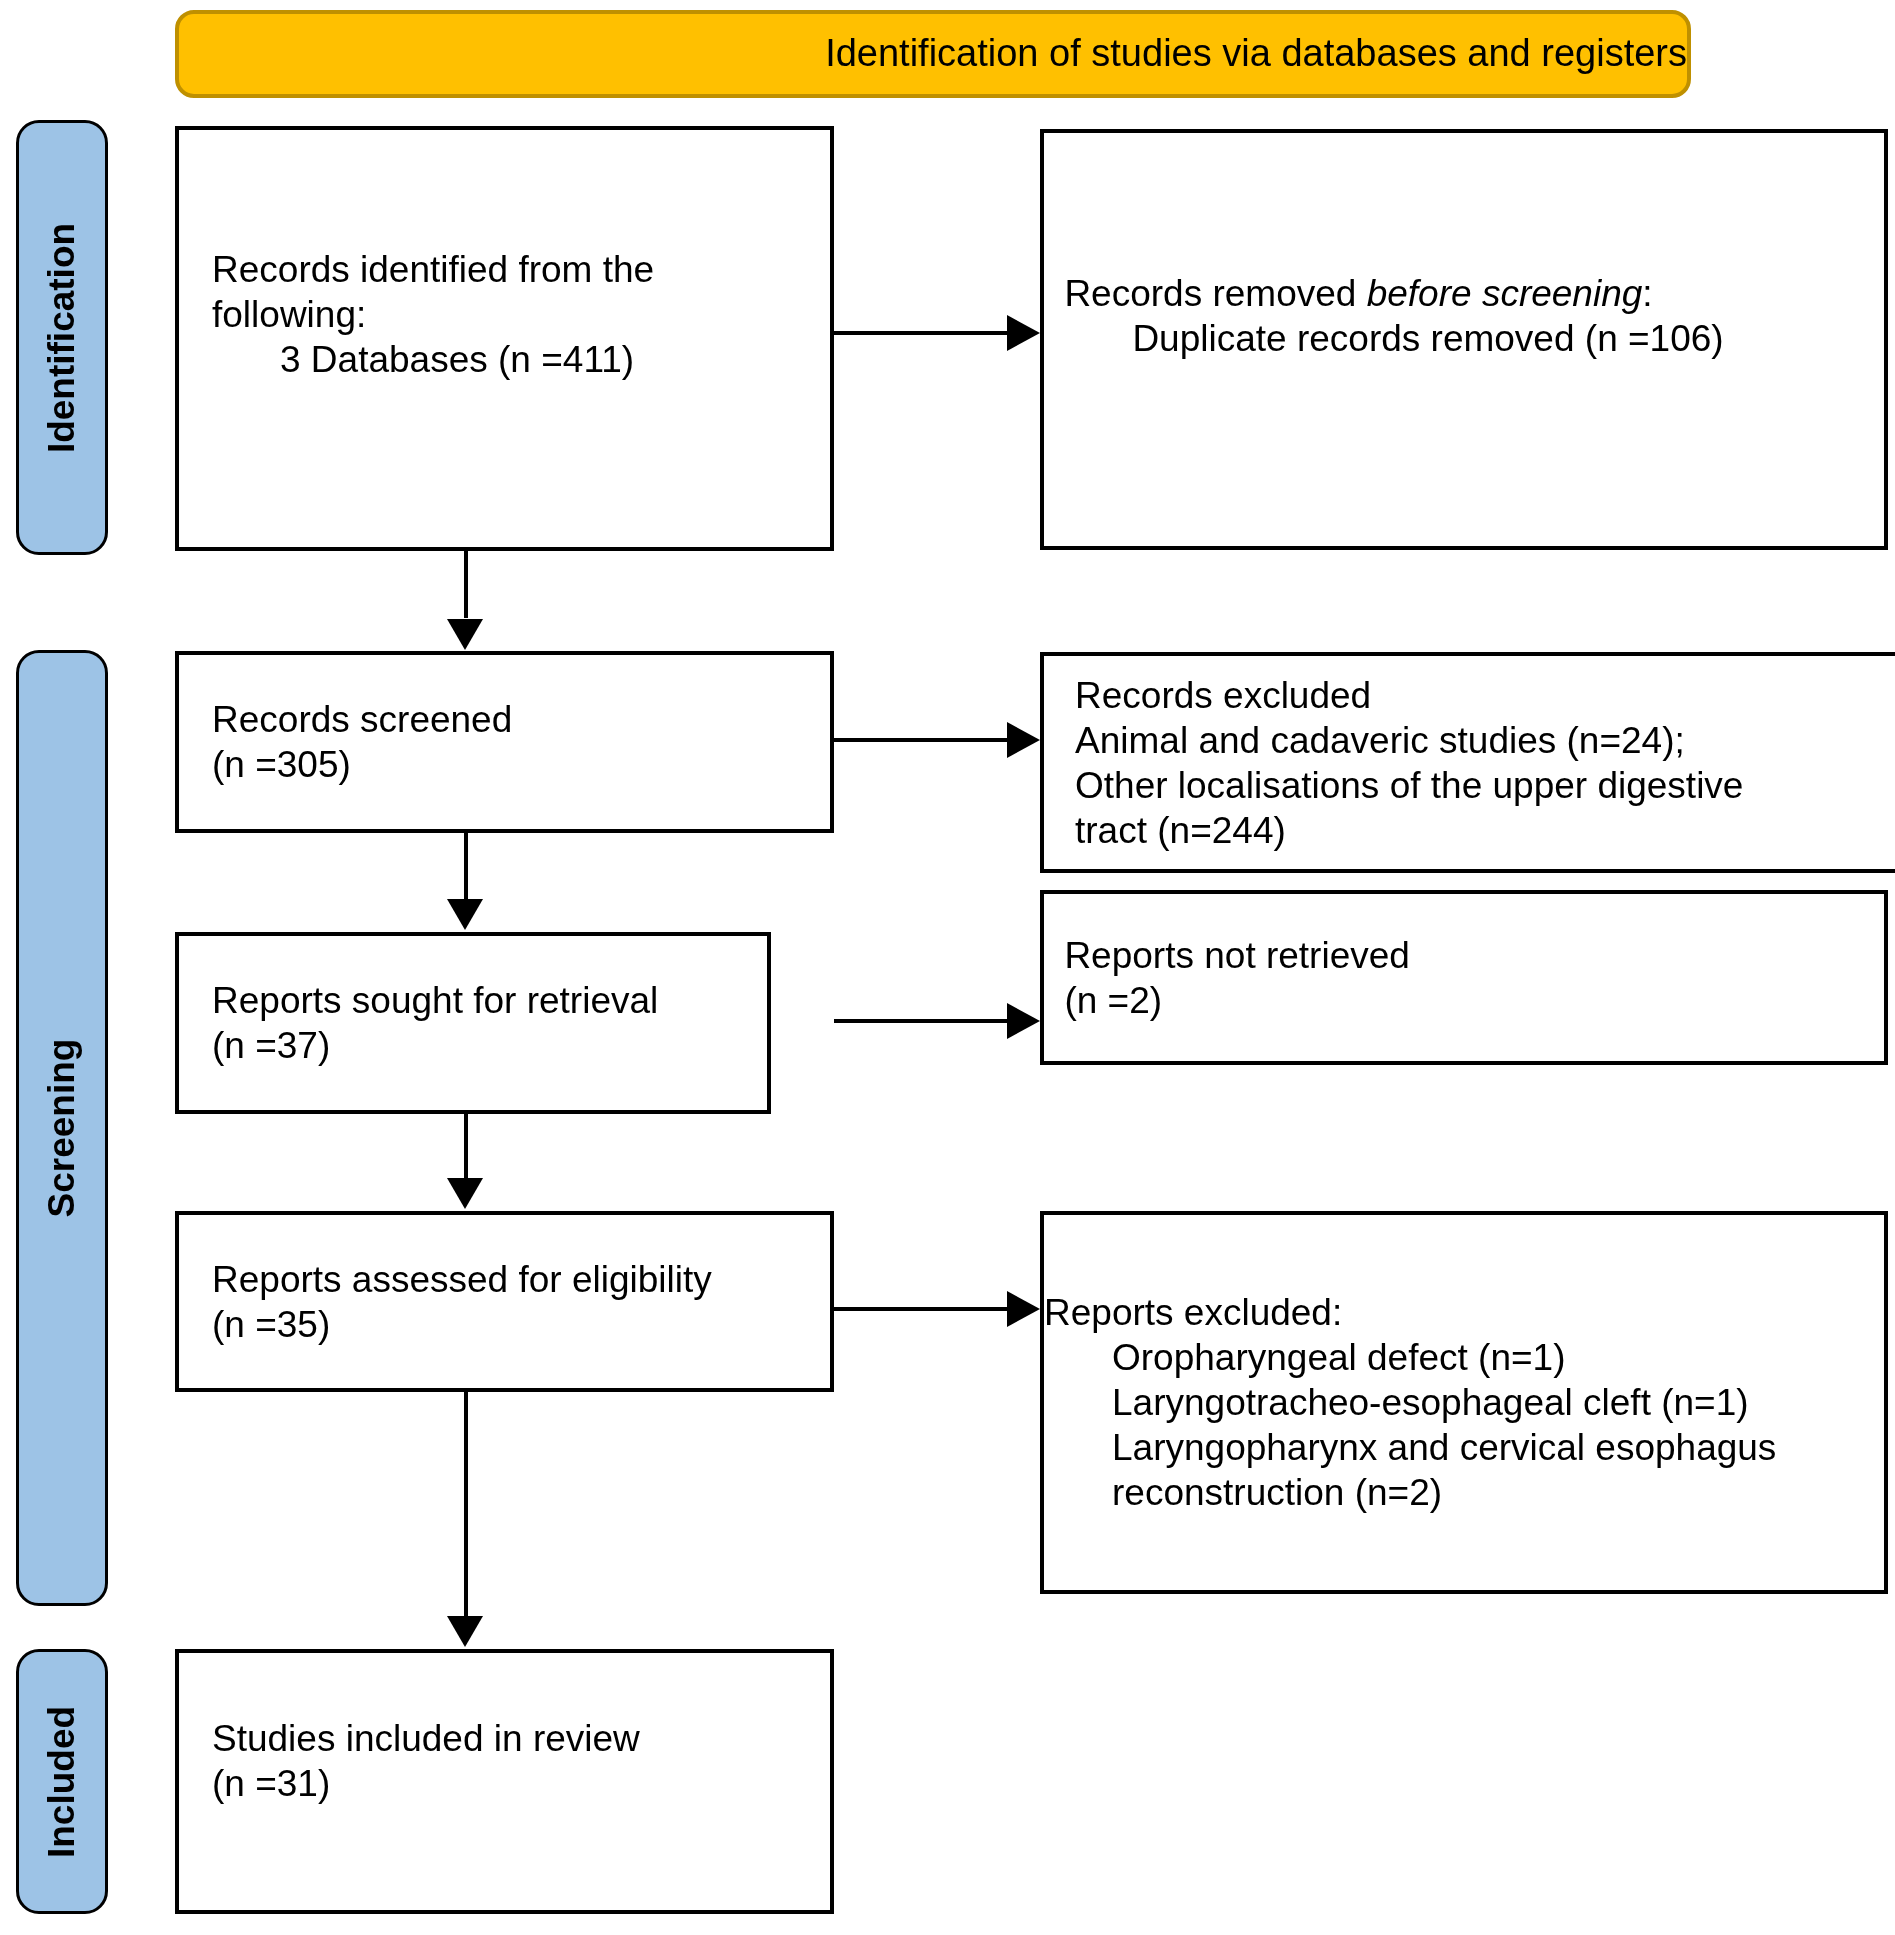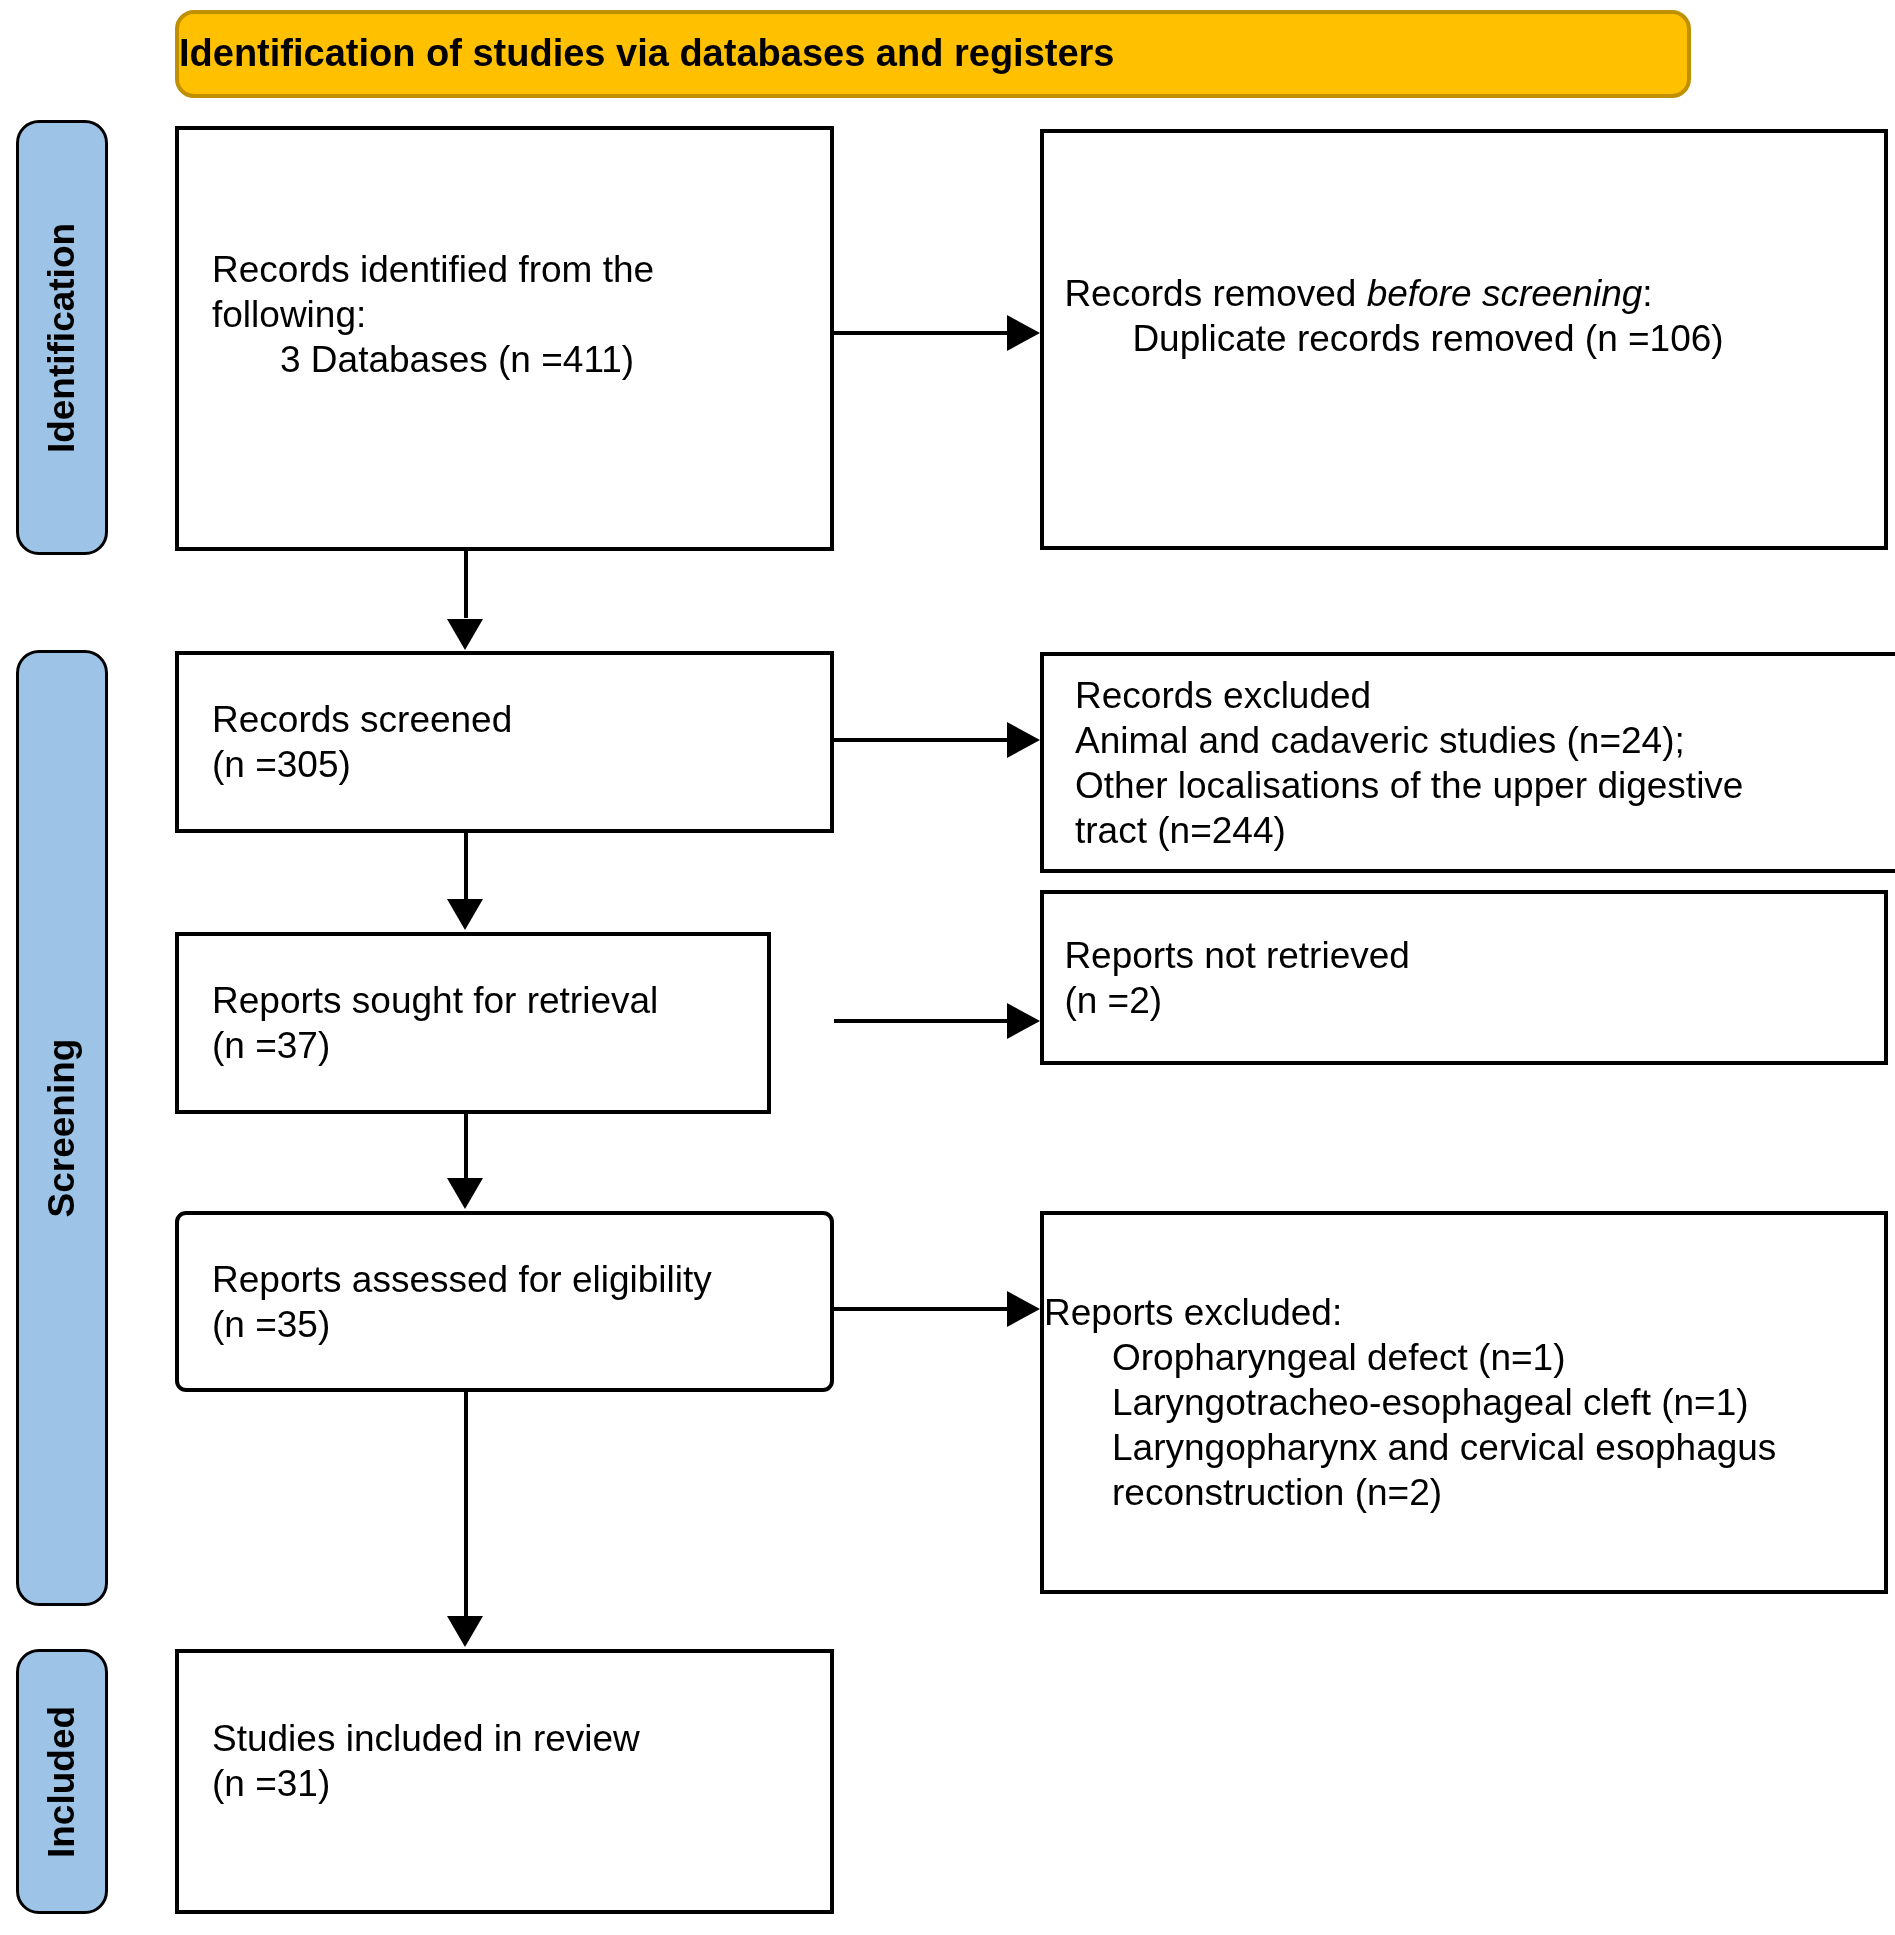--- a/index.html
+++ b/index.html
@@ -10,22 +10,22 @@
     background: #ffffff;
     font-family: "Liberation Sans", sans-serif;
     color: #000000;
   }
   .banner {
     position: absolute; left: 175px; top: 9.5px; width: 1516px; height: 88px;
     background: var(--banner-fill, #FFC000);
     border: 4.1px solid var(--banner-border, #BF9000);
     border-radius: 19px;
     box-sizing: border-box;
-    display: flex; align-items: center; justify-content: flex-start;
-    font-weight: bold; font-size: 38px;
+    display: flex; align-items: center; justify-content: flex-end;
+    font-weight: normal; font-size: 38px;
   }
   .stage {
     position: absolute; left: 16.3px; width: 92px;
     background: var(--stage-fill, #9DC3E6);
     border: 3.4px solid #000; border-radius: 23px;
     box-sizing: border-box;
     display: flex; align-items: center; justify-content: center;
   }
   .stage-label {
     transform: rotate(-90deg); white-space: nowrap;
@@ -42,21 +42,21 @@
     display: flex; flex-direction: column; justify-content: center;
     font-size: 37px; line-height: 45px;
   }
   .tline { white-space: nowrap; }
   .indent { padding-left: 68px; }
   .italic { font-style: italic; margin-top: 36px; }
 
   .box-identified       { left: 175px;  top: 126px;  width: 659px;  height: 425px; padding: 0 6.8px 48px 33px; }
   .box-screened         { left: 175px;  top: 651px;  width: 659px;  height: 182px; padding-left: 33px; }
   .box-sought           { left: 175px;  top: 932px; width: 596px;  height: 182px; padding-left: 33px; }
-  .box-assessed         { left: 175px;  top: 1211px; width: 659px;  height: 181px; padding-left: 33px; border-radius: 11px; }
+  .box-assessed         { left: 175px;  top: 1211px; width: 659px;  height: 181px; padding-left: 33px; }
   .box-included-review  { left: 175px;  top: 1649px; width: 659px;  height: 265px; padding: 0 6.8px 41px 33px; }
 
   .rbox-removed         { left: 1040px; top: 129px;  width: 848px; height: 421px; padding: 0 6.8px 48px 20.4px; }
   .rbox-records-excl    { left: 1040px; top: 652px;  width: 1024px; height: 221px; padding-left: 31px; }
   .rbox-not-retrieved   { left: 1040px; top: 890px; width: 848px; height: 175px; padding-left: 20.4px; }
   .rbox-reports-excl    { left: 1040px; top: 1211px; width: 848px; height: 383px; }
 
   .hline { position: absolute; height: 4.1px; background: #000; }
   .vline { position: absolute; width: 4.1px; background: #000; }
   .head-right {

